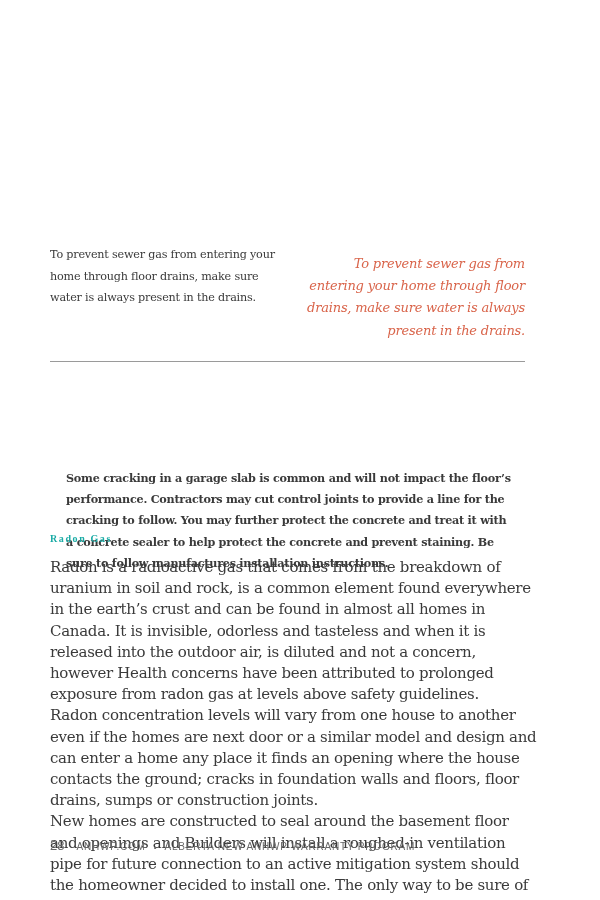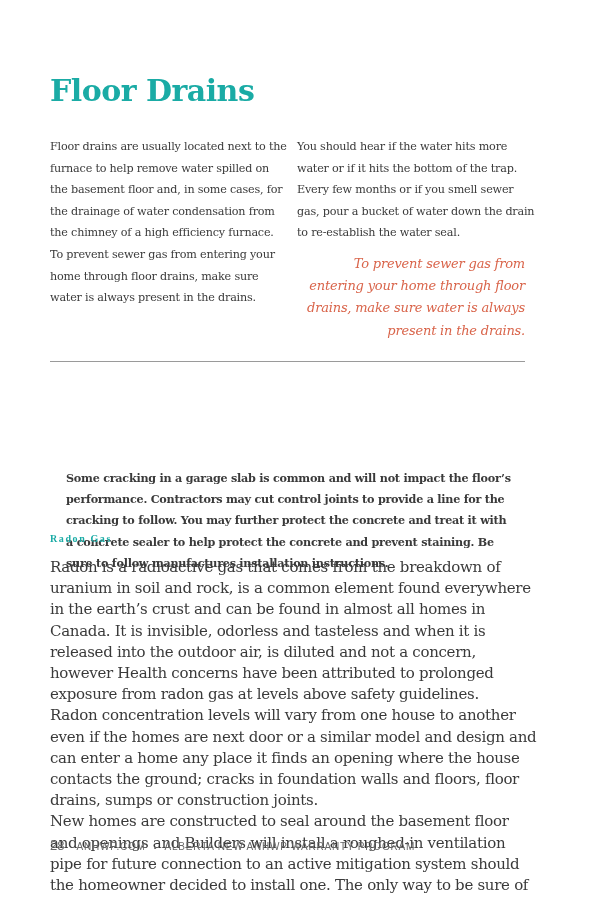--- a/index.html
+++ b/index.html
@@ -23,33 +23,26 @@
     #footer { position: absolute; left: 50px; top: 838px; font-family: Liberation Sans, sans-serif; color: #666; display: flex; align-items: baseline; }
     #page-number { font-size: 13px; margin-right: 12px; }
     .footer-small { font-size: 10px; letter-spacing: 0.8px; }
     .footer-sep { font-size: 8px; margin: 0 8px; }
   </style>
 </head>
 <body>
 
 <div class="page">
 
-  <h1 id="title-floor">Floor Drains</h1>
 
-  <div id="col-left-1" class="col">
-    <p>Floor drains are usually located next to the furnace to help remove water spilled on the basement floor and, in some cases, for the drainage of water condensation from the chimney of a high efficiency furnace.</p>
-  </div>
 
   <div id="col-left-2" class="col">
     <p>To prevent sewer gas from entering your home through floor drains, make sure water is always present in the drains.</p>
   </div>
 
-  <div id="col-right-1" class="col">
-    <p>You should hear if the water hits more water or if it hits the bottom of the trap. Every few months or if you smell sewer gas, pour a bucket of water down the drain to re-establish the water seal.</p>
-  </div>
 
   <div id="pullquote">To prevent sewer gas from entering your home through floor drains, make sure water is always present in the drains.</div>
 
   <div id="divider"></div>
 
 
   <div id="garage-body">
     <p>Some cracking in a garage slab is common and will not impact the floor’s performance. Contractors may cut control joints to provide a line for the cracking to follow. You may further protect the concrete and treat it with a concrete sealer to help protect the concrete and prevent staining. Be sure to follow manufactures installation instructions.</p>
   </div>
 

